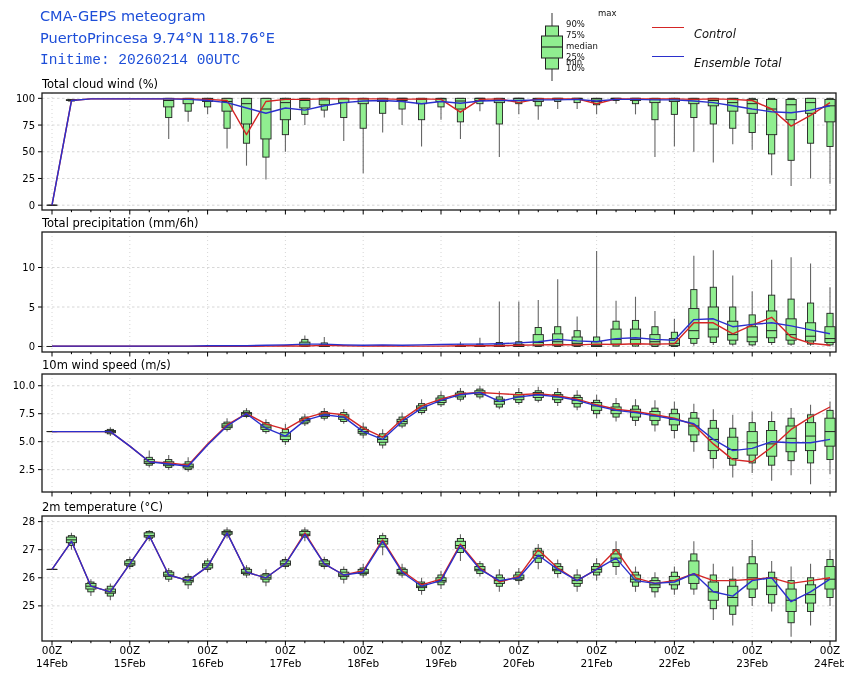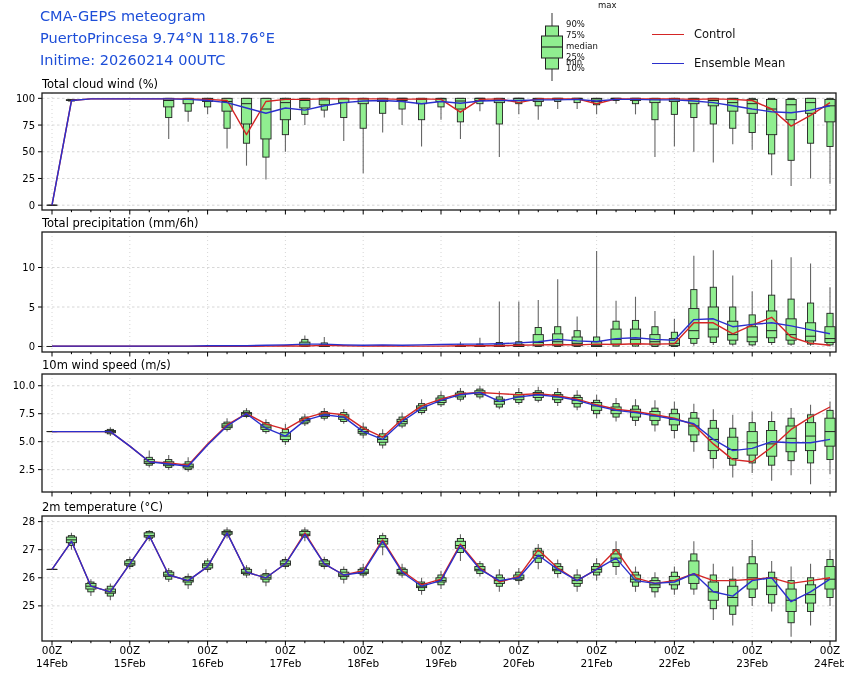--- a/index.html
+++ b/index.html
@@ -2,21 +2,21 @@
 <html><head>
 <meta charset="utf-8">
 <style>
   html,body{margin:0;padding:0;background:#fff;}
   #page{position:relative;width:844px;height:680px;background:#fff;overflow:hidden;
         font-family:"DejaVu Sans","Liberation Sans",sans-serif;color:#111;}
   #chart{position:absolute;left:0;top:0;}
   .hdr{position:absolute;left:40px;font-size:14.5px;color:#1d4ed8;white-space:nowrap;}
   .panel-title{position:absolute;font-size:11.5px;color:#000;white-space:nowrap;}
   .box-label{position:absolute;left:566px;font-size:8.5px;color:#111;white-space:nowrap;}
-  .lg-entry{position:absolute;display:flex;align-items:center;}
+  .lg-entry{position:absolute;display:flex;font-style:italic;}
   .lg-swatch{width:32px;height:0;border-top:1.6px solid #000;margin-right:10px;}
   .lg-text{font-size:11.5px;color:#111;white-space:nowrap;}
 </style>
 </head>
 <body>
 
 <div id="page">
   <svg id="chart" width="844" height="680">
       <g>
         <line x1="42" x2="836" y1="205.1917808219178" y2="205.1917808219178" stroke="#cccccc" stroke-width="0.8" stroke-dasharray="2.5 2.5"></line>
@@ -881,36 +881,36 @@
       <g>
         <line x1="552" x2="552" y1="13" y2="81" stroke="#444" stroke-width="1.1"></line>
         <rect x="545.5" width="13" y="26" height="43" fill="#90ee90" stroke="#222222" stroke-width="1"></rect>
         <rect x="541.5" width="21" y="36" height="22" fill="#90ee90" stroke="#222222" stroke-width="1"></rect>
         <line x1="541.5" x2="562.5" y1="47" y2="47" stroke="#222222" stroke-width="1.1"></line>
       </g>
     </svg>
 
   <div class="hdr" style="top:8px;">CMA-GEPS meteogram</div>
   <div class="hdr" style="top:30px;">PuertoPrincesa 9.74°N 118.76°E</div>
-  <div class="hdr" style="top:52px;">Initime: 20260214 00UTC</div>
+  <div class="hdr" style="top:52px;font-family:Liberation Mono, monospace;">Initime: 20260214 00UTC</div>
 
-  <div class="box-label" style="top:0;padding-left:32px;">max</div>
+  <div class="box-label" style="top:8px;padding-left:32px;">max</div>
   <div class="box-label" style="top:19px;">90%</div>
   <div class="box-label" style="top:30px;">75%</div>
   <div class="box-label" style="top:41px;">median</div>
   <div class="box-label" style="top:52px;">25%</div>
   <div class="box-label" style="top:63px;">10%</div>
   <div class="box-label" style="top:57px;">min</div>
 
   <div class="lg-entry" style="left:652px;top:27px;">
     <span class="lg-swatch" style="border-top-color: rgb(212, 37, 37);"></span>
     <span class="lg-text">Control</span>
   </div>
   <div class="lg-entry" style="left:652px;top:56px;">
     <span class="lg-swatch" style="border-top-color: rgb(43, 47, 204);"></span>
-    <span class="lg-text">Ensemble Mean</span>
+    <span class="lg-text">Ensemble Total</span>
   </div>
 
   <div class="panel-title" style="left:42px;top:77px;">Total cloud wind (%)</div>
   <div class="panel-title" style="left:42px;top:216px;">Total precipitation (mm/6h)</div>
   <div class="panel-title" style="left:42px;top:358px;">10m wind speed (m/s)</div>
   <div class="panel-title" style="left:42px;top:500px;">2m temperature (°C)</div>
 </div>
 
 </body></html>

